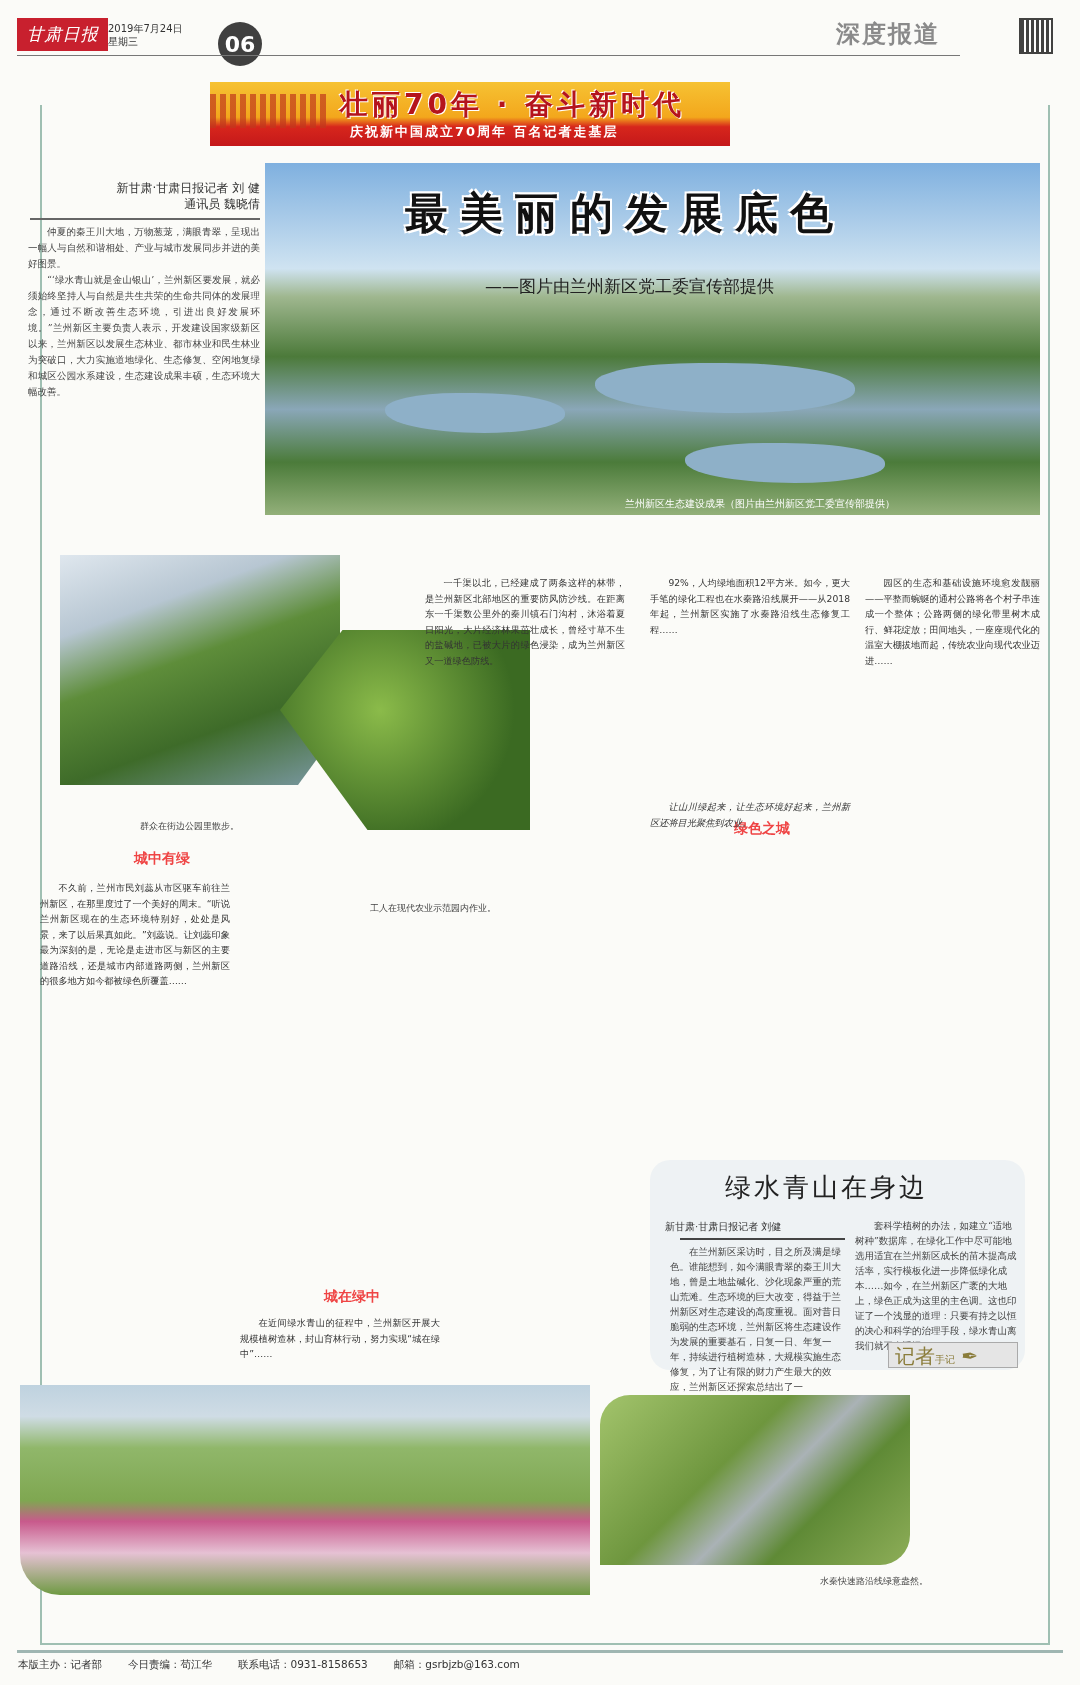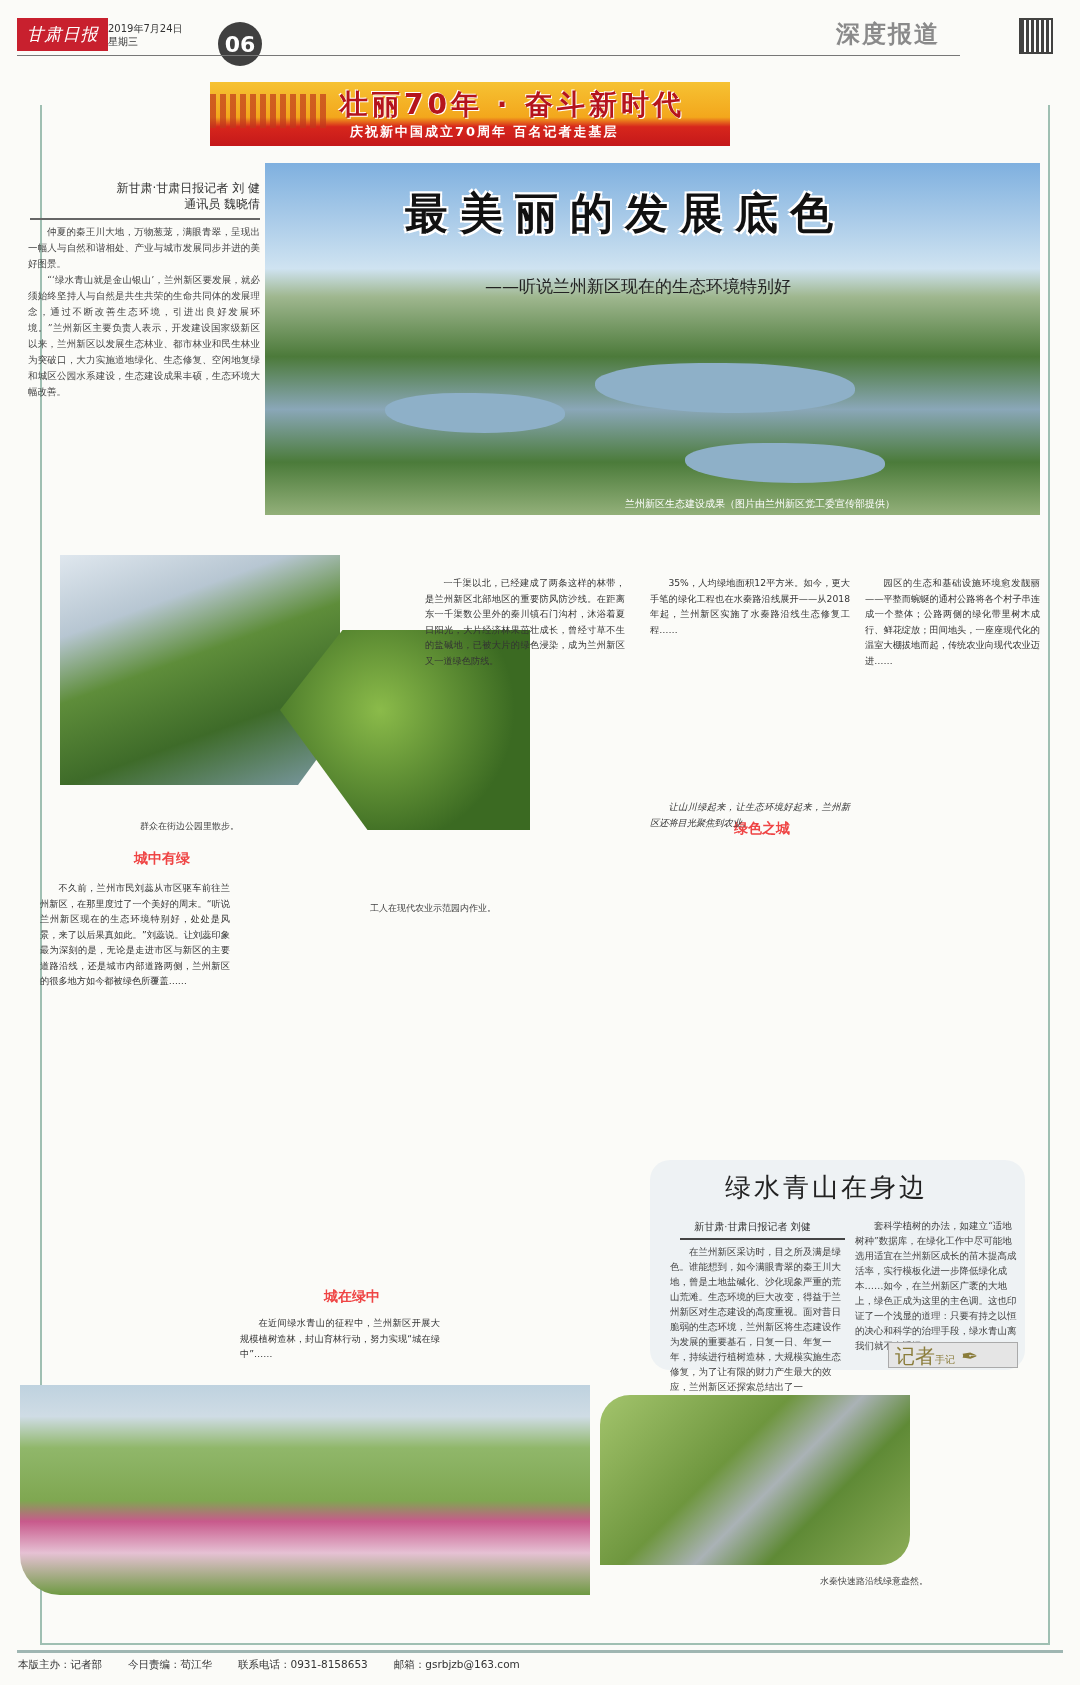--- a/index.html
+++ b/index.html
@@ -29,21 +29,21 @@
   .photo1{left:60px;top:555px;width:280px;height:230px;background:linear-gradient(160deg,#dfe7ee 0%,#b7c6d2 25%,#5e8d3a 45%,#3e6b29 70%,#7d9aa8 100%);clip-path:polygon(0 0,100% 0,100% 75%,85% 100%,0 100%);}
   .photo2{left:280px;top:630px;width:250px;height:200px;background:radial-gradient(circle at 40% 40%,#8bbb4a,#3b6a22 70%);clip-path:polygon(25% 0,100% 0,100% 100%,35% 100%,0 40%);}
   .photo3{left:20px;top:1385px;width:570px;height:210px;background:linear-gradient(180deg,#bfd2df 0%,#cfdce5 15%,#90b76a 30%,#7fa751 55%,#c85a8c 65%,#e6c1d4 80%,#6e9a42 100%);border-radius:0 0 0 40px;}
   .photo4{left:600px;top:1395px;width:310px;height:170px;background:linear-gradient(135deg,#a3c46c 0%,#6e963e 40%,#aab2b6 55%,#5f8a36 70%,#8eae58 100%);border-radius:30px 0 30px 0;}
   .caption{position:absolute;font-family:"DejaVu Serif",serif;font-size:9px;color:#444;}
   .col{position:absolute;font-size:9.2px;line-height:15.5px;color:#333;text-align:justify;}
   .col p{text-indent:2em;}
   .subhead{position:absolute;font-size:14px;font-weight:bold;color:#ef4444;text-align:right;}
   .sidebar{position:absolute;left:650px;top:1160px;width:375px;height:210px;background:#eef2f4;border-radius:20px;}
   .sidebar .stitle{position:absolute;left:75px;top:10px;font-size:26px;color:#222;letter-spacing:3px;}
-  .sidebar .sby{position:absolute;left:15px;top:60px;width:175px;text-align:center;font-family:"DejaVu Serif",serif;font-size:10px;}
+  .sidebar .sby{position:absolute;left:15px;top:60px;width:175px;text-align:left;font-family:"DejaVu Serif",serif;font-size:10px;}
   .sidebar .srule{position:absolute;left:30px;top:78px;width:165px;height:2px;background:#444;}
   .sidebar .scol1{position:absolute;left:20px;top:84px;width:175px;font-family:"DejaVu Serif",serif;font-size:9.5px;line-height:15px;color:#444;}
   .sidebar .scol2{position:absolute;left:205px;top:58px;width:165px;font-family:"DejaVu Serif",serif;font-size:9.5px;line-height:15px;color:#444;}
   .sidebar p{text-indent:2em;}
   .stamp{position:absolute;left:888px;top:1342px;width:130px;height:26px;border:1px solid #aaa;background:#e5e5e5;color:#8a7c3a;font-size:20px;font-family:"DejaVu Serif",serif;padding-left:6px;}
   .stamp small{font-size:10px;}
   .footer-rule{position:absolute;left:17px;right:17px;top:1650px;height:3px;background:#9fb6b2;}
   .footer{position:absolute;left:18px;top:1658px;font-size:10.5px;color:#333;display:flex;gap:26px;}
 </style>
 </head>
@@ -75,34 +75,34 @@
 <div class="intro">
   <p>仲夏的秦王川大地，万物葱茏，满眼青翠，呈现出一幅人与自然和谐相处、产业与城市发展同步并进的美好图景。</p>
   <p>“‘绿水青山就是金山银山’，兰州新区要发展，就必须始终坚持人与自然是共生共荣的生命共同体的发展理念，通过不断改善生态环境，引进出良好发展环境。”兰州新区主要负责人表示，开发建设国家级新区以来，兰州新区以发展生态林业、都市林业和民生林业为突破口，大力实施道地绿化、生态修复、空闲地复绿和城区公园水系建设，生态建设成果丰硕，生态环境大幅改善。</p>
 </div>
 
 <div class="hero">
   <div class="water" style="left:120px;top:230px;width:180px;height:40px;"></div>
   <div class="water" style="left:330px;top:200px;width:260px;height:50px;"></div>
   <div class="water" style="left:420px;top:280px;width:200px;height:40px;"></div>
   <div class="title">最美丽的发展底色</div>
-  <div class="sub">——听说兰州新区现在的生态环境特别好</div>
+  <div class="sub">——图片由兰州新区党工委宣传部提供</div>
   <div class="credit">兰州新区生态建设成果（图片由兰州新区党工委宣传部提供）</div>
 </div>
 
 <div class="photo photo1"></div>
 <div class="caption" style="left:140px;top:820px;">群众在街边公园里散步。</div>
 <div class="photo photo2"></div>
 <div class="caption" style="left:370px;top:902px;width:150px;">工人在现代农业示范园内作业。</div>
 
 <div class="col" style="left:425px;top:575px;width:200px;">
     <p>一千渠以北，已经建成了两条这样的林带，是兰州新区北部地区的重要防风防沙线。在距离东一千渠数公里外的秦川镇石门沟村，沐浴着夏日阳光，大片经济林果茁壮成长，曾经寸草不生的盐碱地，已被大片的绿色浸染，成为兰州新区又一道绿色防线。</p>
   </div>
 <div class="col" style="left:650px;top:575px;width:200px;">
-    <p>35%，人均绿地面积12平方米。如今，更大手笔的绿化工程也在水秦路沿线展开——从2018年起，兰州新区实施了水秦路沿线生态修复工程……</p>
+    <p>92%，人均绿地面积12平方米。如今，更大手笔的绿化工程也在水秦路沿线展开——从2018年起，兰州新区实施了水秦路沿线生态修复工程……</p>
   </div>
 <div class="col" style="left:865px;top:575px;width:175px;">
     <p>园区的生态和基础设施环境愈发靓丽——平整而蜿蜒的通村公路将各个村子串连成一个整体；公路两侧的绿化带里树木成行、鲜花绽放；田间地头，一座座现代化的温室大棚拔地而起，传统农业向现代农业迈进……</p>
   </div>
 
 <div class="subhead" style="left:90px;top:850px;width:100px;">城中有绿</div>
 <div class="col" style="left:40px;top:880px;width:190px;">
     <p>不久前，兰州市民刘蕊从市区驱车前往兰州新区，在那里度过了一个美好的周末。“听说兰州新区现在的生态环境特别好，处处是风景，来了以后果真如此。”刘蕊说。让刘蕊印象最为深刻的是，无论是走进市区与新区的主要道路沿线，还是城市内部道路两侧，兰州新区的很多地方如今都被绿色所覆盖……</p>
   </div>
 

